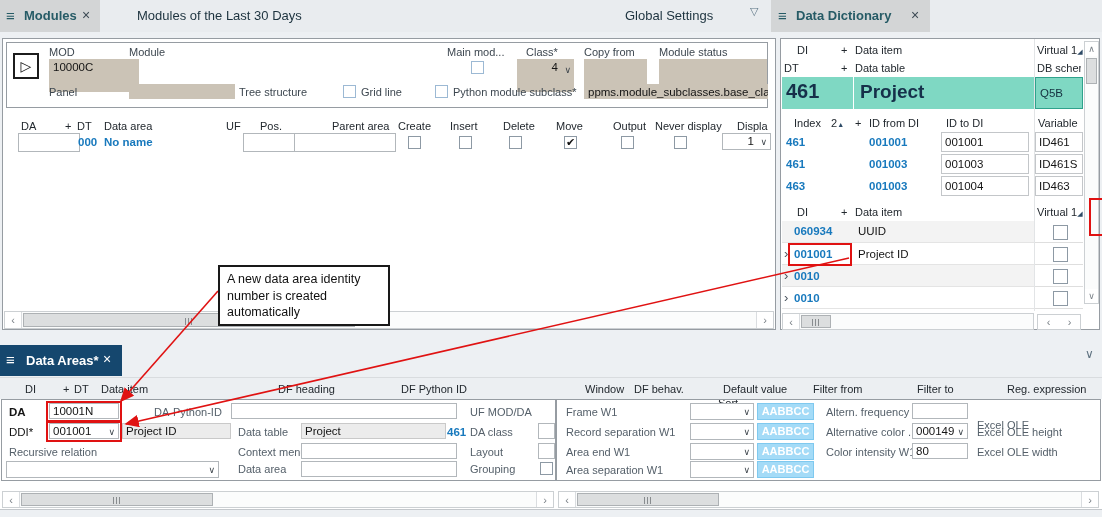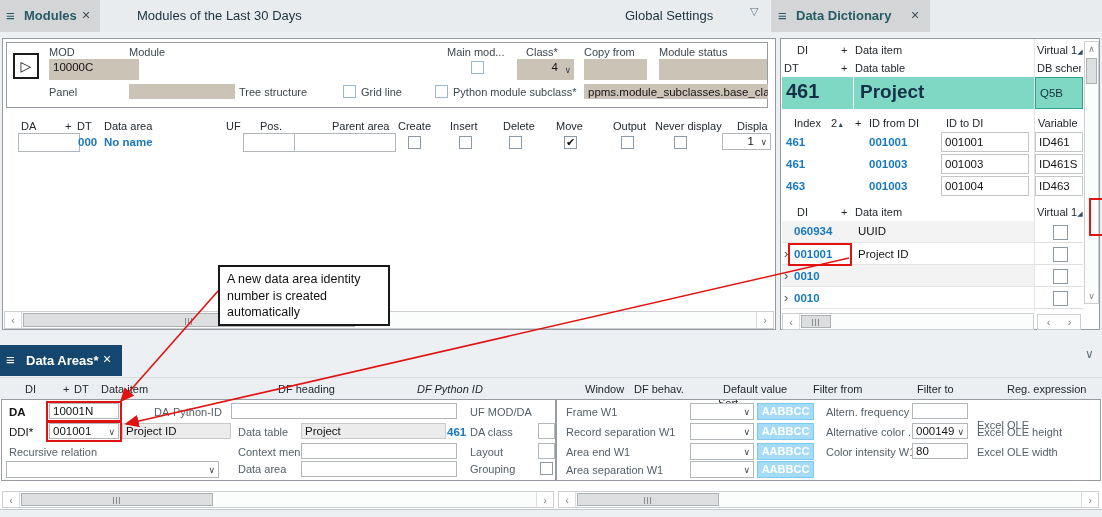--- a/index.html
+++ b/index.html
@@ -5,21 +5,21 @@
   html,body{margin:0;padding:0;background:#dfe3e7;}
   #app{position:relative;width:1102px;height:517px;background:#edf0f3;overflow:hidden;
        font-family:"Liberation Sans",sans-serif;font-size:12px;color:#20262c;}
   .a{position:absolute;box-sizing:border-box;}
   .lb{font-size:11px;color:#3d4750;white-space:nowrap;}
   .gl{font-size:11px;color:#55606a;white-space:nowrap;}
   .hd{font-size:11px;color:#22282e;white-space:nowrap;}
   .bl{color:#1879bd;font-weight:bold;font-size:11.5px;white-space:nowrap;}
   .tabtxt{font-size:13px;color:#1c323e;white-space:nowrap;}
   .panel{background:#fff;border:1px solid #969ca2;}
-  .tan{background:#cbc3b6;height:21px;line-height:16px;font-size:11.5px;color:#141414;
+  .tan{background:#cbc3b6;height:33px;line-height:16px;font-size:11.5px;color:#141414;
        padding:0 4px;white-space:nowrap;overflow:hidden;}
   .inp{background:#fff;border:1px solid #b2b7bb;font-size:11.5px;color:#141414;
        padding:0 3px;line-height:14px;white-space:nowrap;overflow:hidden;}
   .ro{background:#ececec;border:1px solid #c9c9c9;font-size:11.5px;color:#141414;
       padding:0 3px;line-height:14px;white-space:nowrap;overflow:hidden;}
   .cell{background:#fff;border:1px solid #c3c6c9;font-size:11.5px;color:#141414;
       padding:0 3px;line-height:18px;white-space:nowrap;overflow:hidden;}
   .cb{width:13px;height:13px;border:1px solid #8d99a4;background:#fff;
       font-size:11px;line-height:11px;text-align:center;color:#111;}
   .cbb{border-color:#9cb9d4;}
@@ -244,21 +244,21 @@
   <span class="a" style="left:1085px;top:347px;font-size:12px;color:#5f7280;">∨</span>
 
   <div class="a" style="left:0;top:377px;width:1102px;height:133px;background:#fff;border-bottom:1px solid #c3c7cb;">
 
     <div class="a" style="left:0;top:0;width:1102px;height:22px;background:#eceff2;border-top:1px solid #d9dcdf;">
       <span class="a hd" style="left:25px;top:5px;">DI</span>
       <span class="a hd" style="left:63px;top:5px;">+</span>
       <span class="a hd" style="left:74px;top:5px;">DT</span>
       <span class="a hd" style="left:101px;top:5px;">Data item</span>
       <span class="a hd" style="left:278px;top:5px;">DF heading</span>
-      <span class="a hd" style="left:417px;top:5px;font-style:italic;">DF Python ID</span>
+      <span class="a hd" style="left:401px;top:5px;">DF Python ID</span>
       <span class="a hd" style="left:585px;top:5px;">Window</span>
       <span class="a hd" style="left:634px;top:5px;">DF behav.</span>
       <span class="a hd" style="left:689px;top:19px;margin-left:29px;">Sort.</span>
       <span class="a hd" style="left:723px;top:5px;">Default value</span>
       <span class="a hd" style="left:813px;top:5px;">Filter from</span>
       <span class="a hd" style="left:917px;top:5px;">Filter to</span>
       <span class="a hd" style="left:1007px;top:5px;">Reg. expression</span>
     </div>
 
     <div class="a" style="left:1px;top:22px;width:555px;height:82px;border:1px solid #969ca2;">

